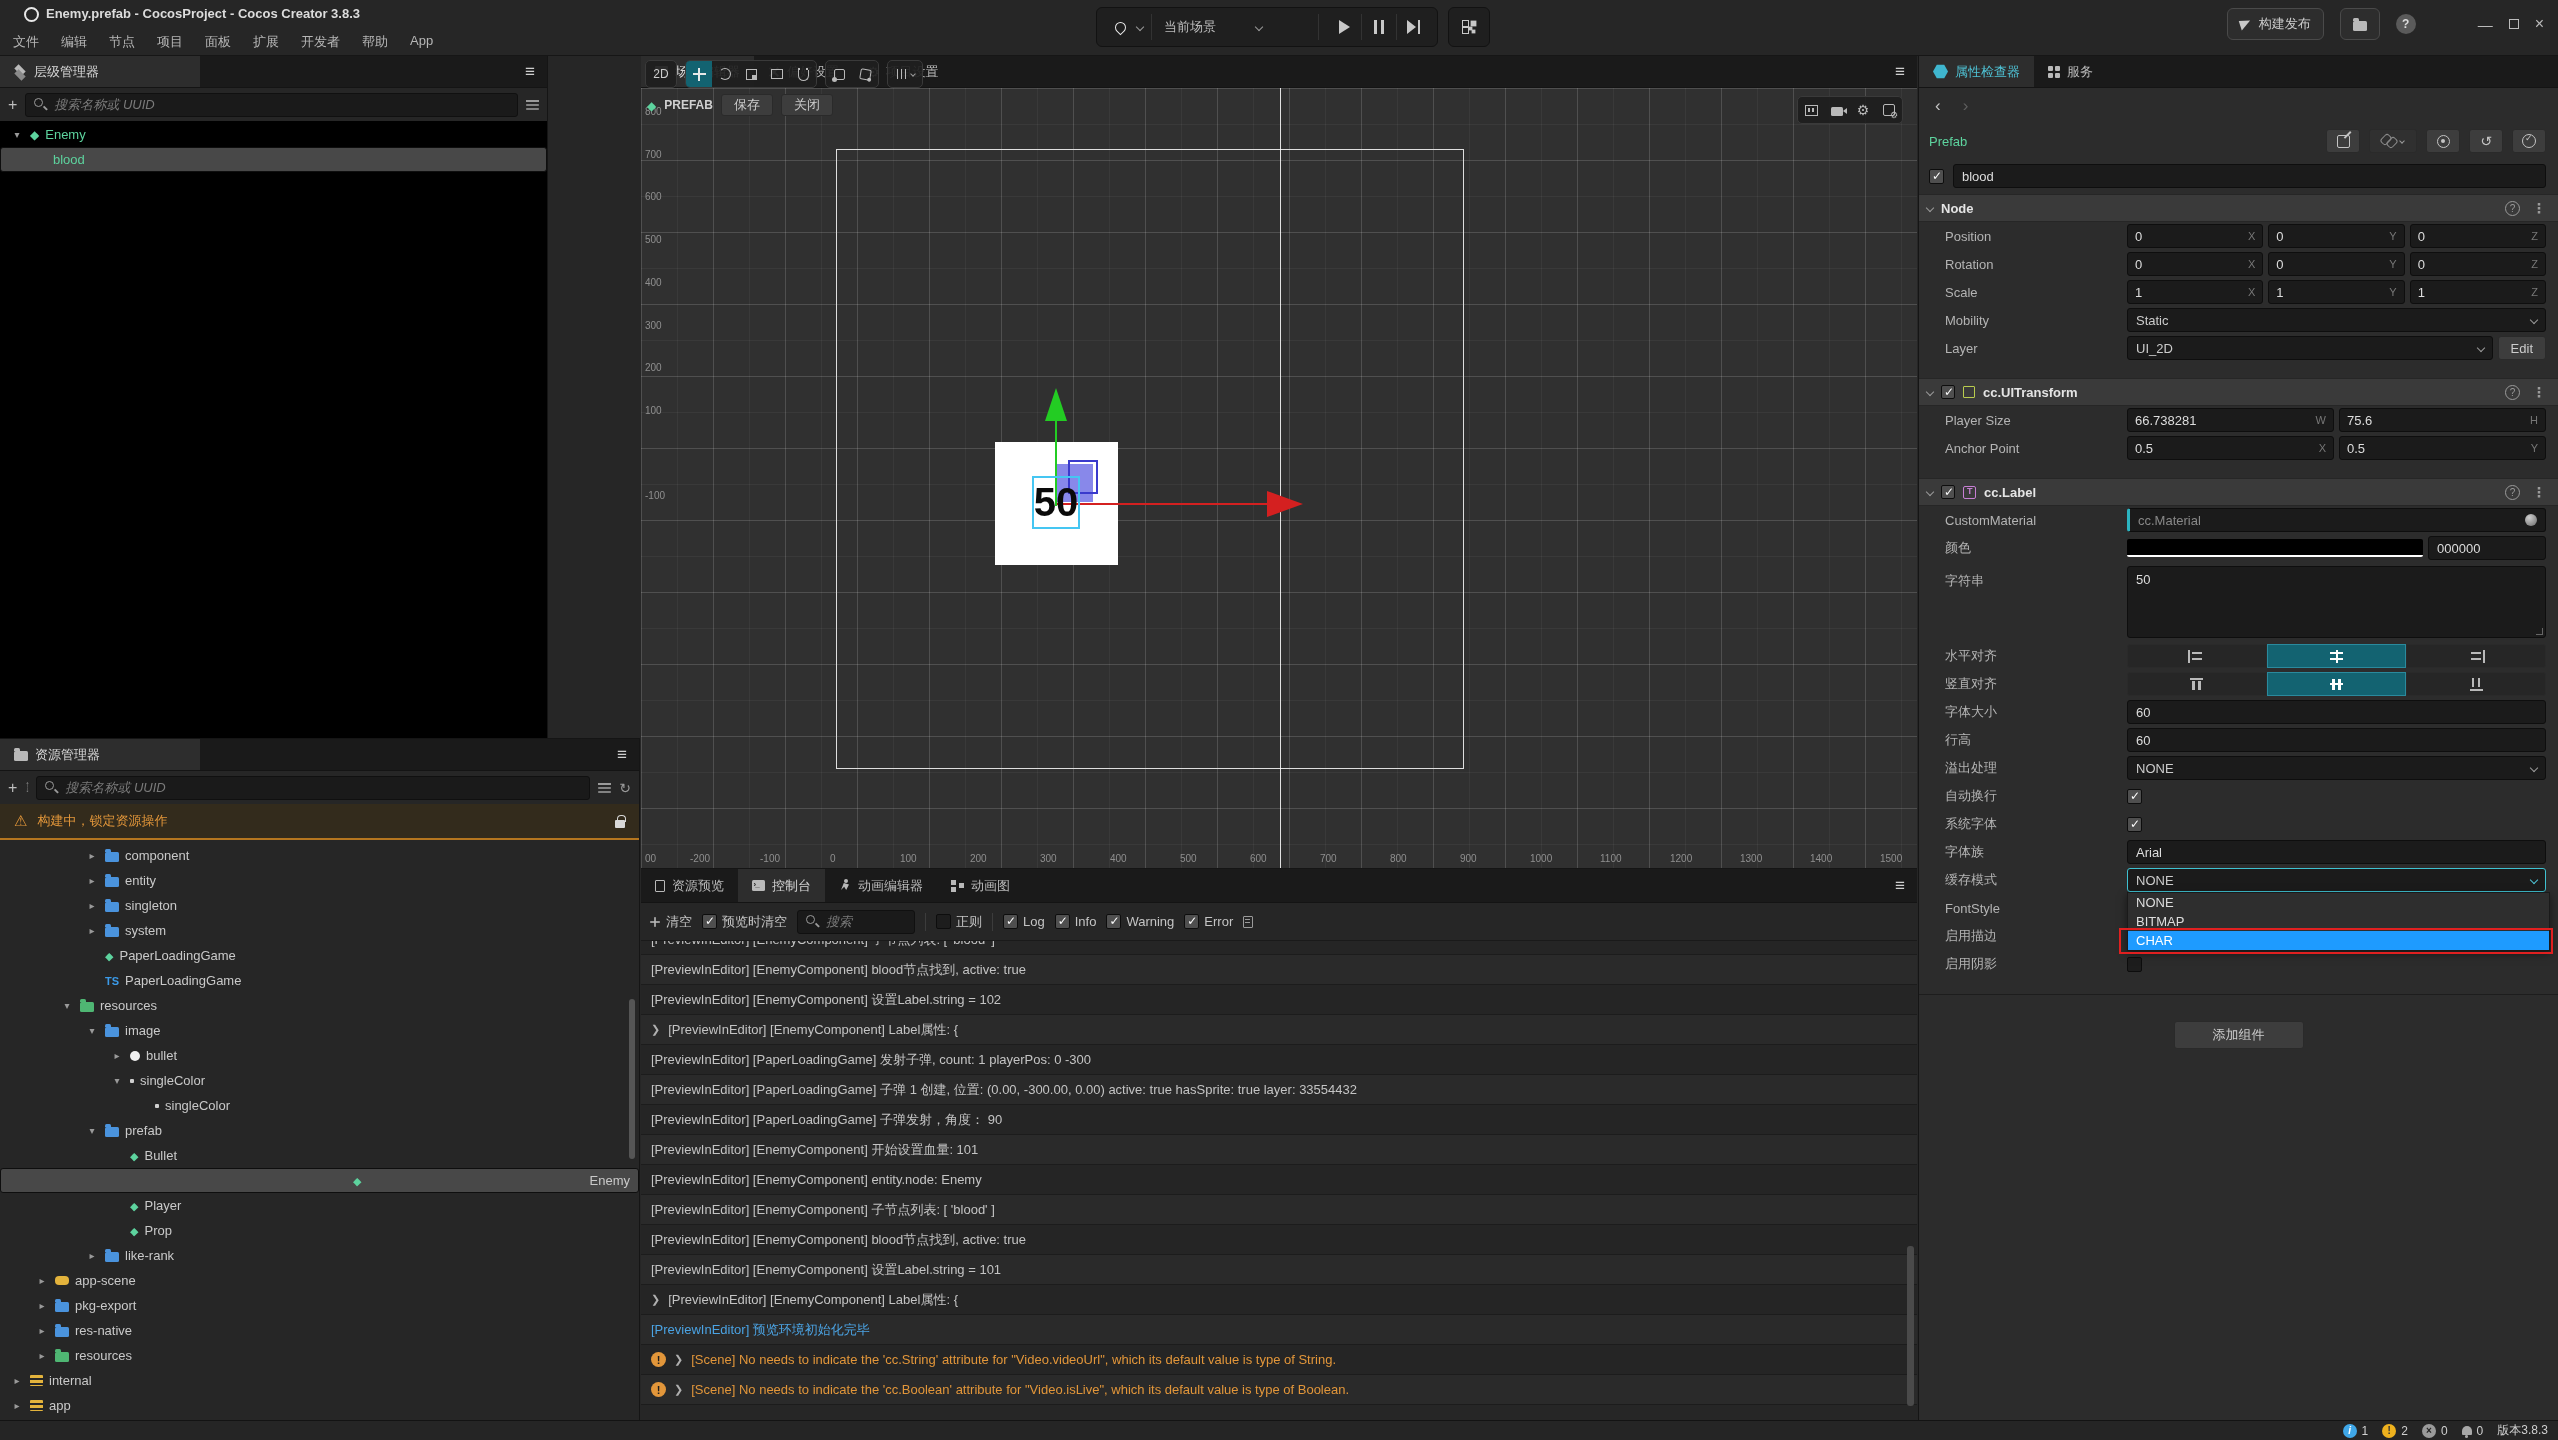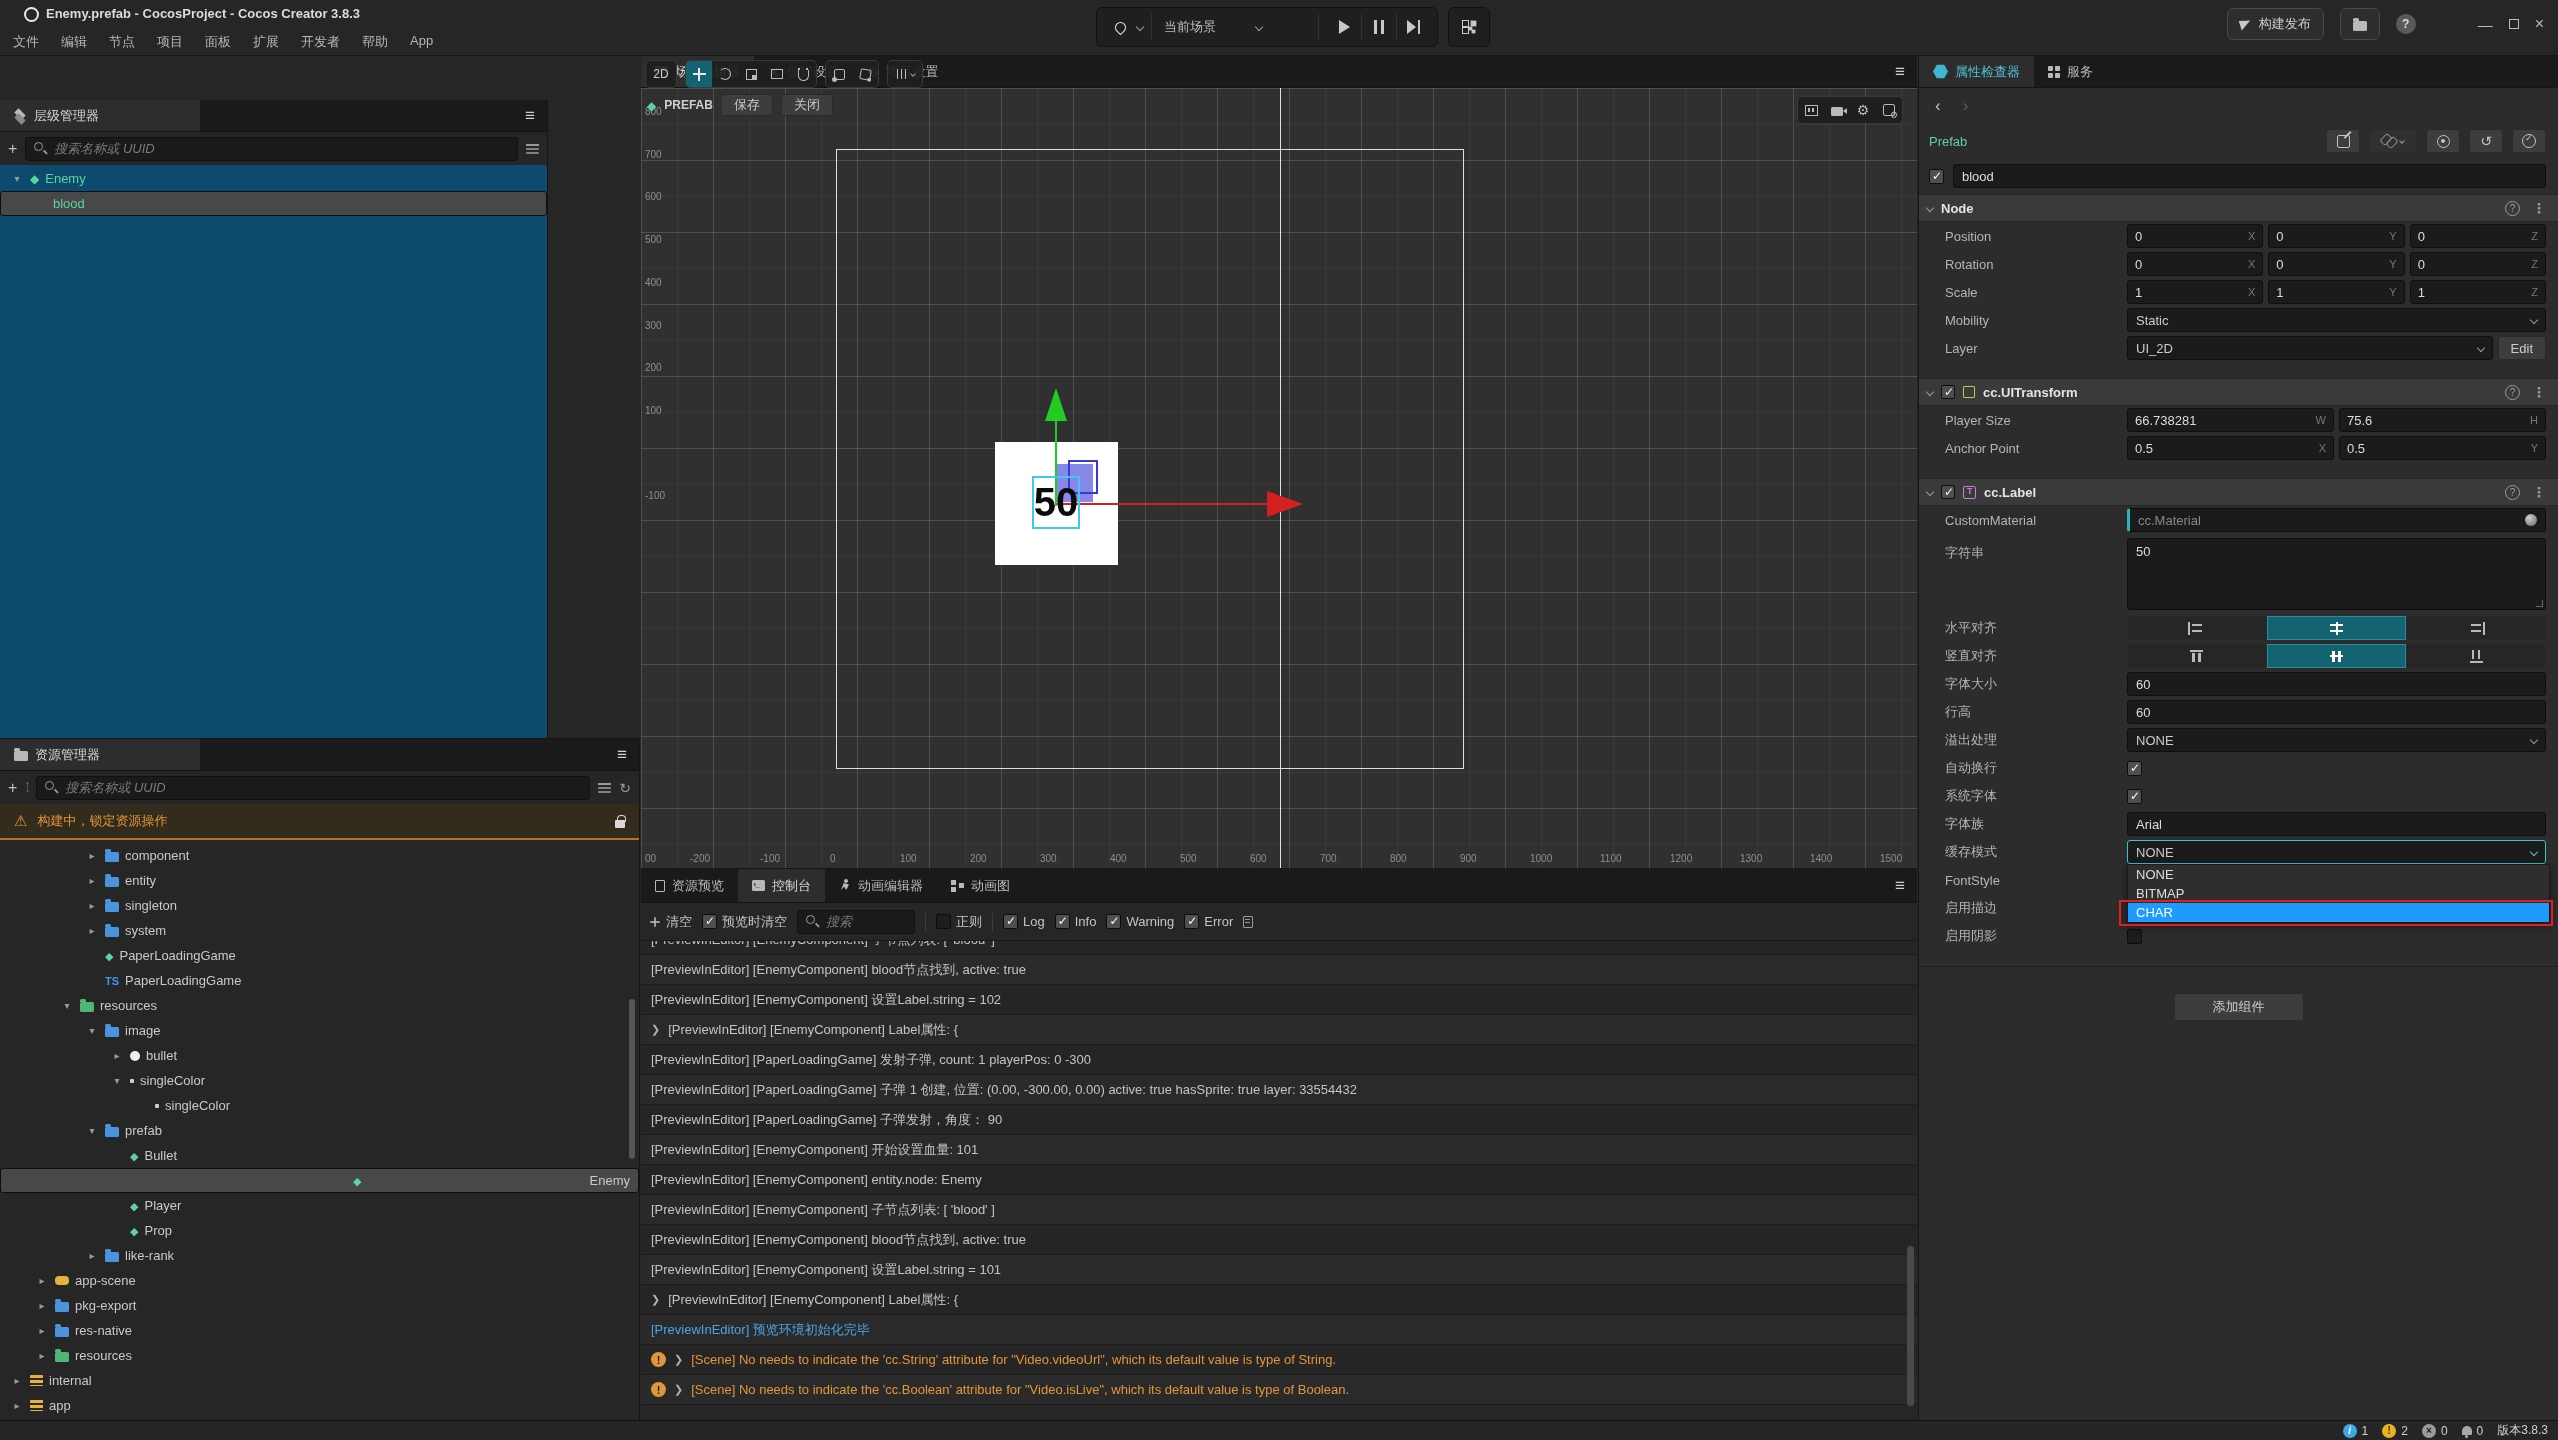--- a/index.html
+++ b/index.html
@@ -143,21 +143,21 @@
   #tb-right { position:absolute; right:14px; top:8px; display:flex; align-items:center; gap:16px; }
 
   
   .tabrow { position:absolute; left:0; top:0; right:0; height:32px; background:#1a1a1a; display:flex; align-items:stretch; border-bottom:1px solid #141414; }
   .ptab { display:flex; align-items:center; gap:7px; padding:0 14px; font-size:13px; color:#b9b9b9; }
   .ptab.active { background:#2d2d2d; color:#d8d8d8; }
   .ptab.active-teal { background:#2d2d2d; color:#4fc3d6; }
   .tab-hamb { margin-left:auto; display:flex; align-items:center; padding:0 12px; }
 
   
-  #hierarchy { position:absolute; left:0; top:56px; width:548px; height:682px; background:#0c4a6e; border-right:1px solid #151515;margin-top:44px; }
+  #hierarchy { position:absolute; left:0; top:56px; width:548px; height:682px; background:#000000; border-right:1px solid #151515; }
   #assets { position:absolute; left:0; top:738px; width:640px; height:682px; background:#262626; border-right:1px solid #151515; border-top:1px solid #151515; }
   .paneltools { position:absolute; left:0; top:32px; right:0; height:33px; display:flex; align-items:center; padding:0 8px; gap:8px; background:#262626; }
   .searchbox { flex:1; height:24px; background:#1a1a1a; border:1px solid #101010; border-radius:3px; display:flex; align-items:center; gap:7px; padding:0 8px; font-size:13px; }
   .treerow { display:flex; align-items:center; gap:6px; height:25px; font-size:13px; color:#c9c9c9; }
   .treerow.sel { background:#484848; }
   .tarrow { width:14px; text-align:center; color:#9a9a9a; font-size:10px; flex:none; }
   #assets-warning { position:absolute; left:0; top:65px; right:0; height:36px; background:#332b1c; border-bottom:2px solid #b5761f; display:flex; align-items:center; gap:10px; padding:0 14px; color:#e2963a; font-size:13px; }
   #assets-tree { position:absolute; left:0; top:104px; right:0; bottom:2px; overflow:hidden; }
   #assets-scrollbar { position:absolute; right:4px; top:260px; width:6px; height:160px; background:#555; border-radius:3px; }
   .grn { color:#5dd39e; }
@@ -884,20 +884,29 @@
       </div>
       <div class="irow">
         <span class="ilab">CustomMaterial</span>
         <span class="ival">
           <span class="inp" style="flex:1;border-left:3px solid #2bb3c0;color:#888;justify-content:space-between;">
             <span>cc.Material</span>
             <span class="ico-matball"></span>
           </span>
         </span>
       </div>
+      <div class="irow">
+        <span class="ilab">颜色</span>
+        <span class="ival">
+          <span style="flex:1;height:18px;background:#000;border-bottom:2.5px solid #fff;border-radius:2px;"></span>
+          <span class="inp" style="width:118px;">
+              <span>000000</span>
+            </span>
+        </span>
+      </div>
       <div class="irow" style="align-items:flex-start;padding-top:4px;height:80px;">
         <span class="ilab" style="padding-top:6px;">字符串</span>
         <span class="ival" style="align-items:stretch;">
           <span class="inp" style="flex:1;height:72px;align-items:flex-start;padding-top:5px;position:relative;">
             <span>50</span>
             <span style="position:absolute;right:2px;bottom:2px;width:7px;height:7px;border-right:1.5px solid #666;border-bottom:1.5px solid #666;"></span>
           </span>
         </span>
       </div>
       <div class="irow">

